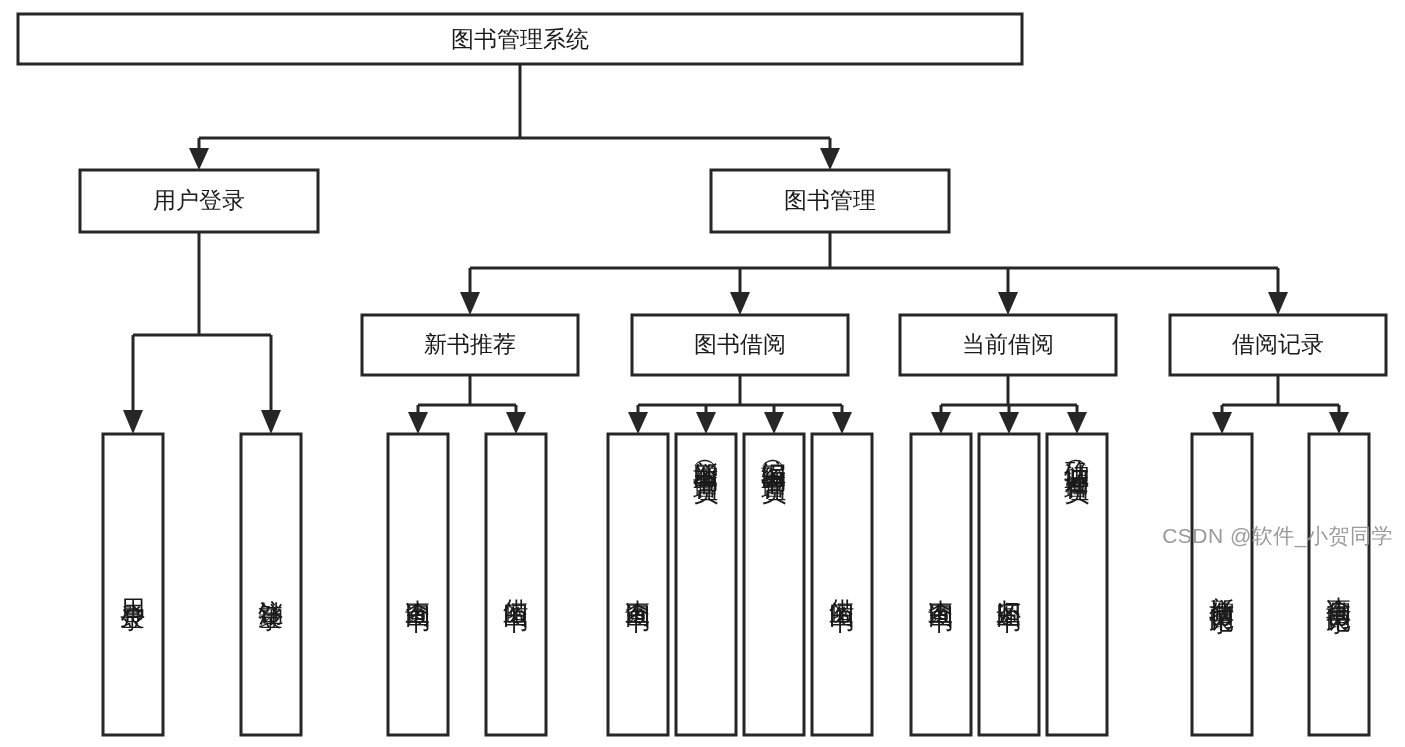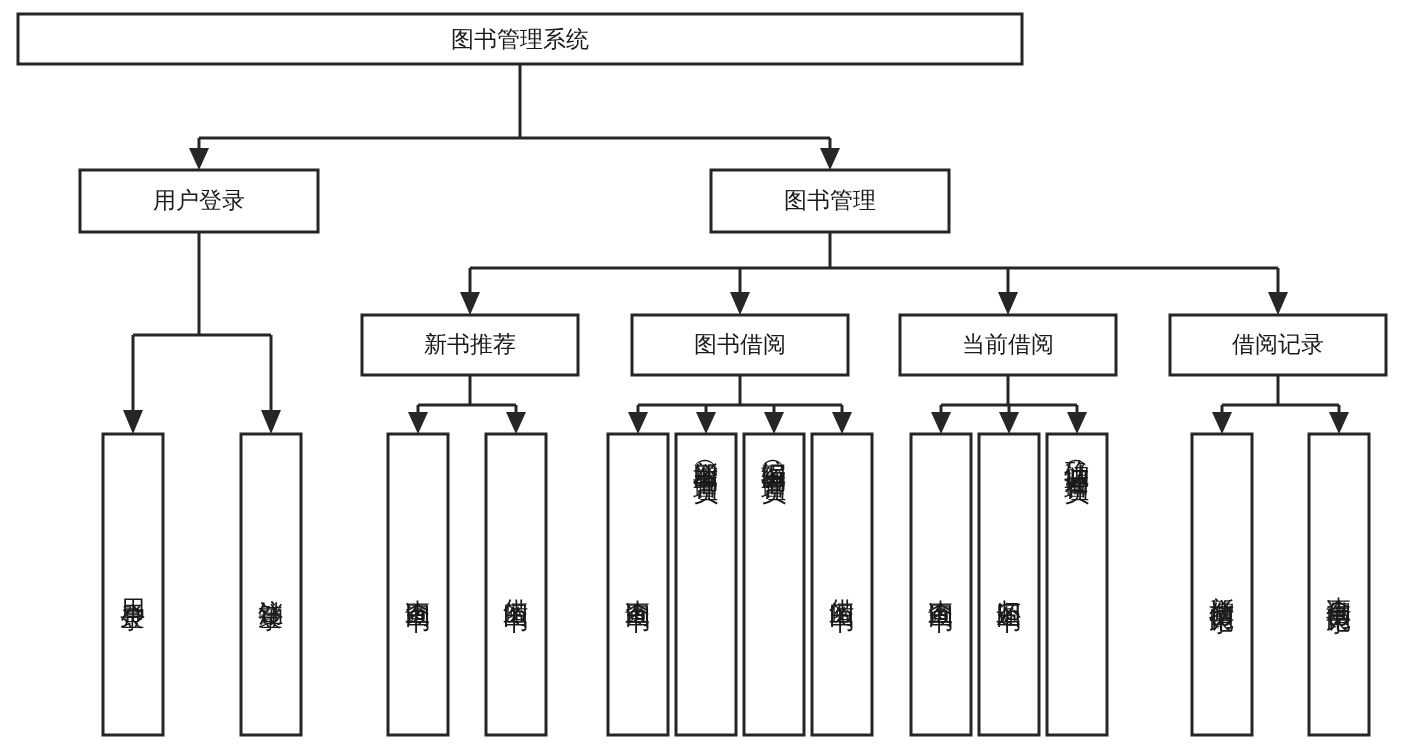--- a/index.html
+++ b/index.html
@@ -217,14 +217,15 @@
   <div class="leaf-label top-aligned" style="left:744px; top:440px; width:60px; height:295px;">编辑图书（管理员）</div>
   <div class="leaf-label" style="left:812px; top:434px; width:60px; height:301px;">借阅图书</div>
 
   <div class="leaf-label" style="left:911px; top:434px; width:60px; height:301px;">查询图书</div>
   <div class="leaf-label" style="left:979px; top:434px; width:60px; height:301px;">归还图书</div>
   <div class="leaf-label top-aligned" style="left:1047px; top:440px; width:60px; height:295px;">确认归还（管理员）</div>
 
   <div class="leaf-label" style="left:1192px; top:434px; width:60px; height:301px;">新增借阅记录</div>
   <div class="leaf-label" style="left:1309px; top:434px; width:60px; height:301px;">查询借阅记录</div>
 
+  <div class="watermark">CSDN @软件_小贺同学</div>
 
 </div>
 
 </body></html>

